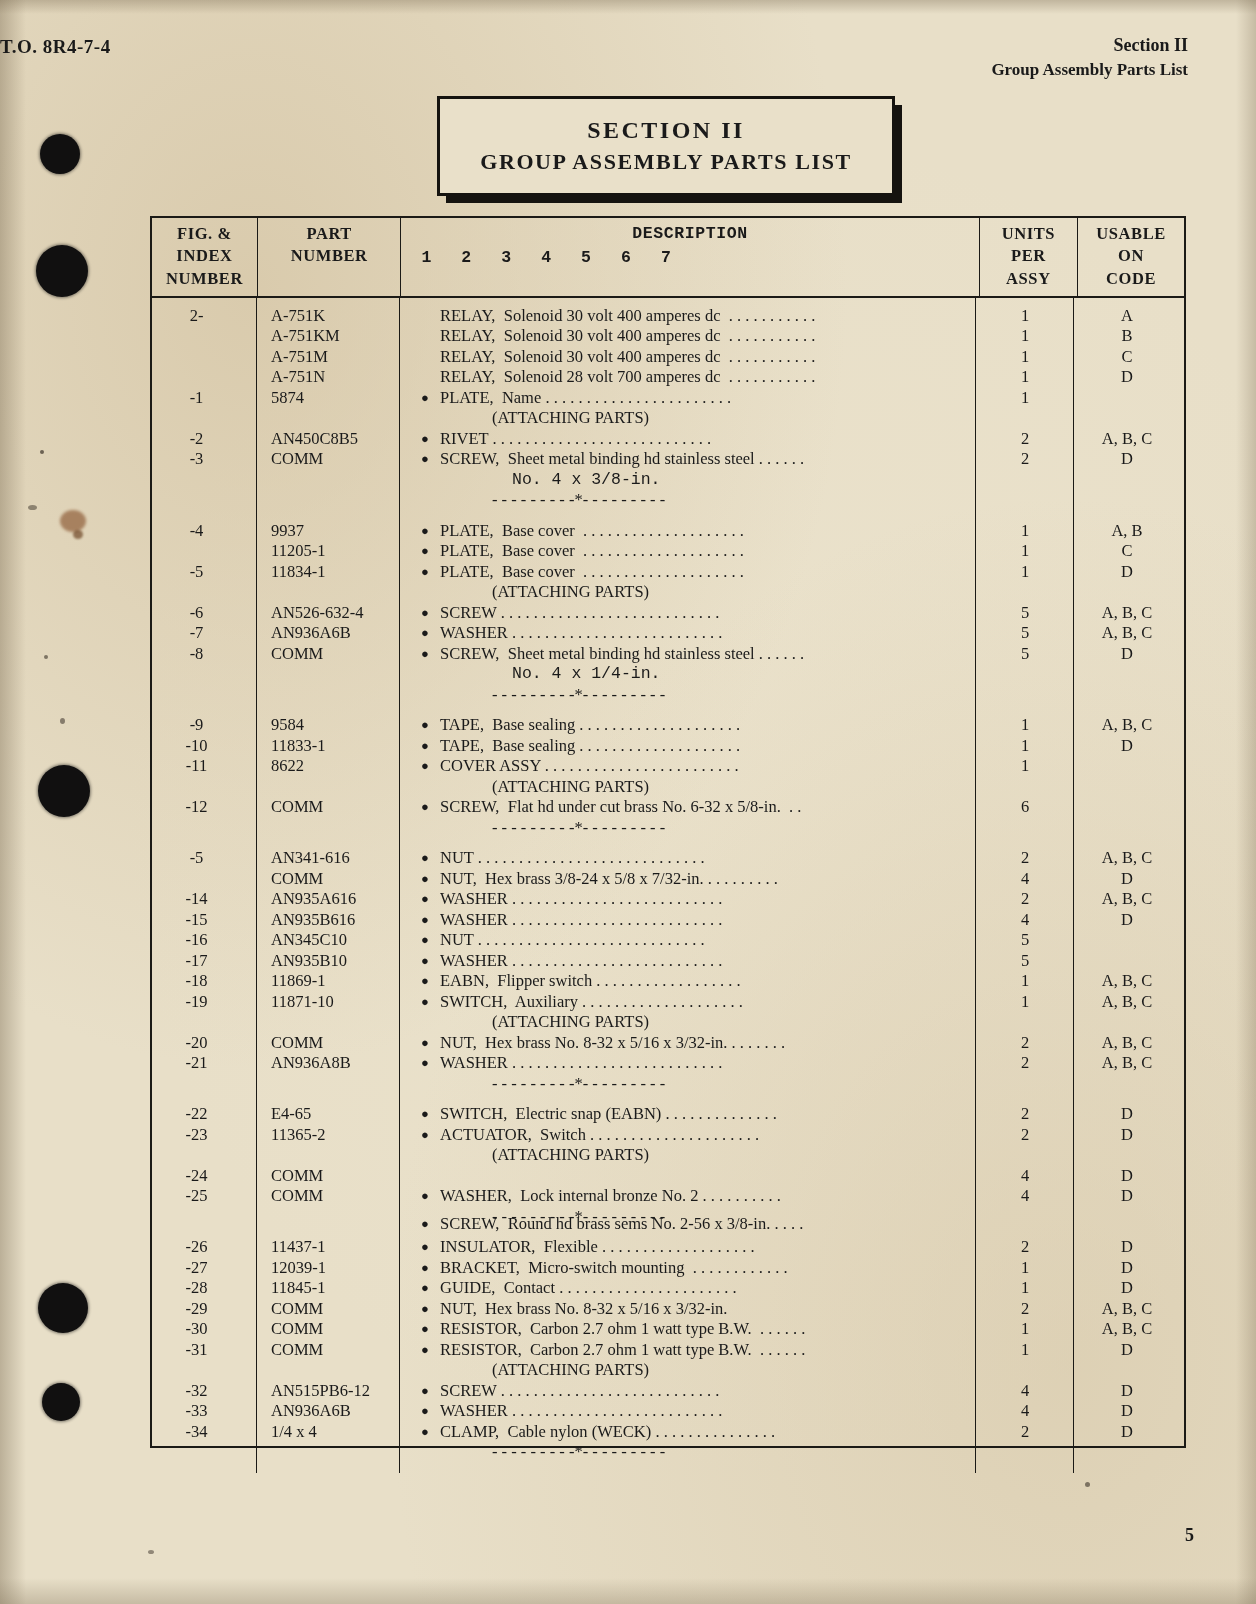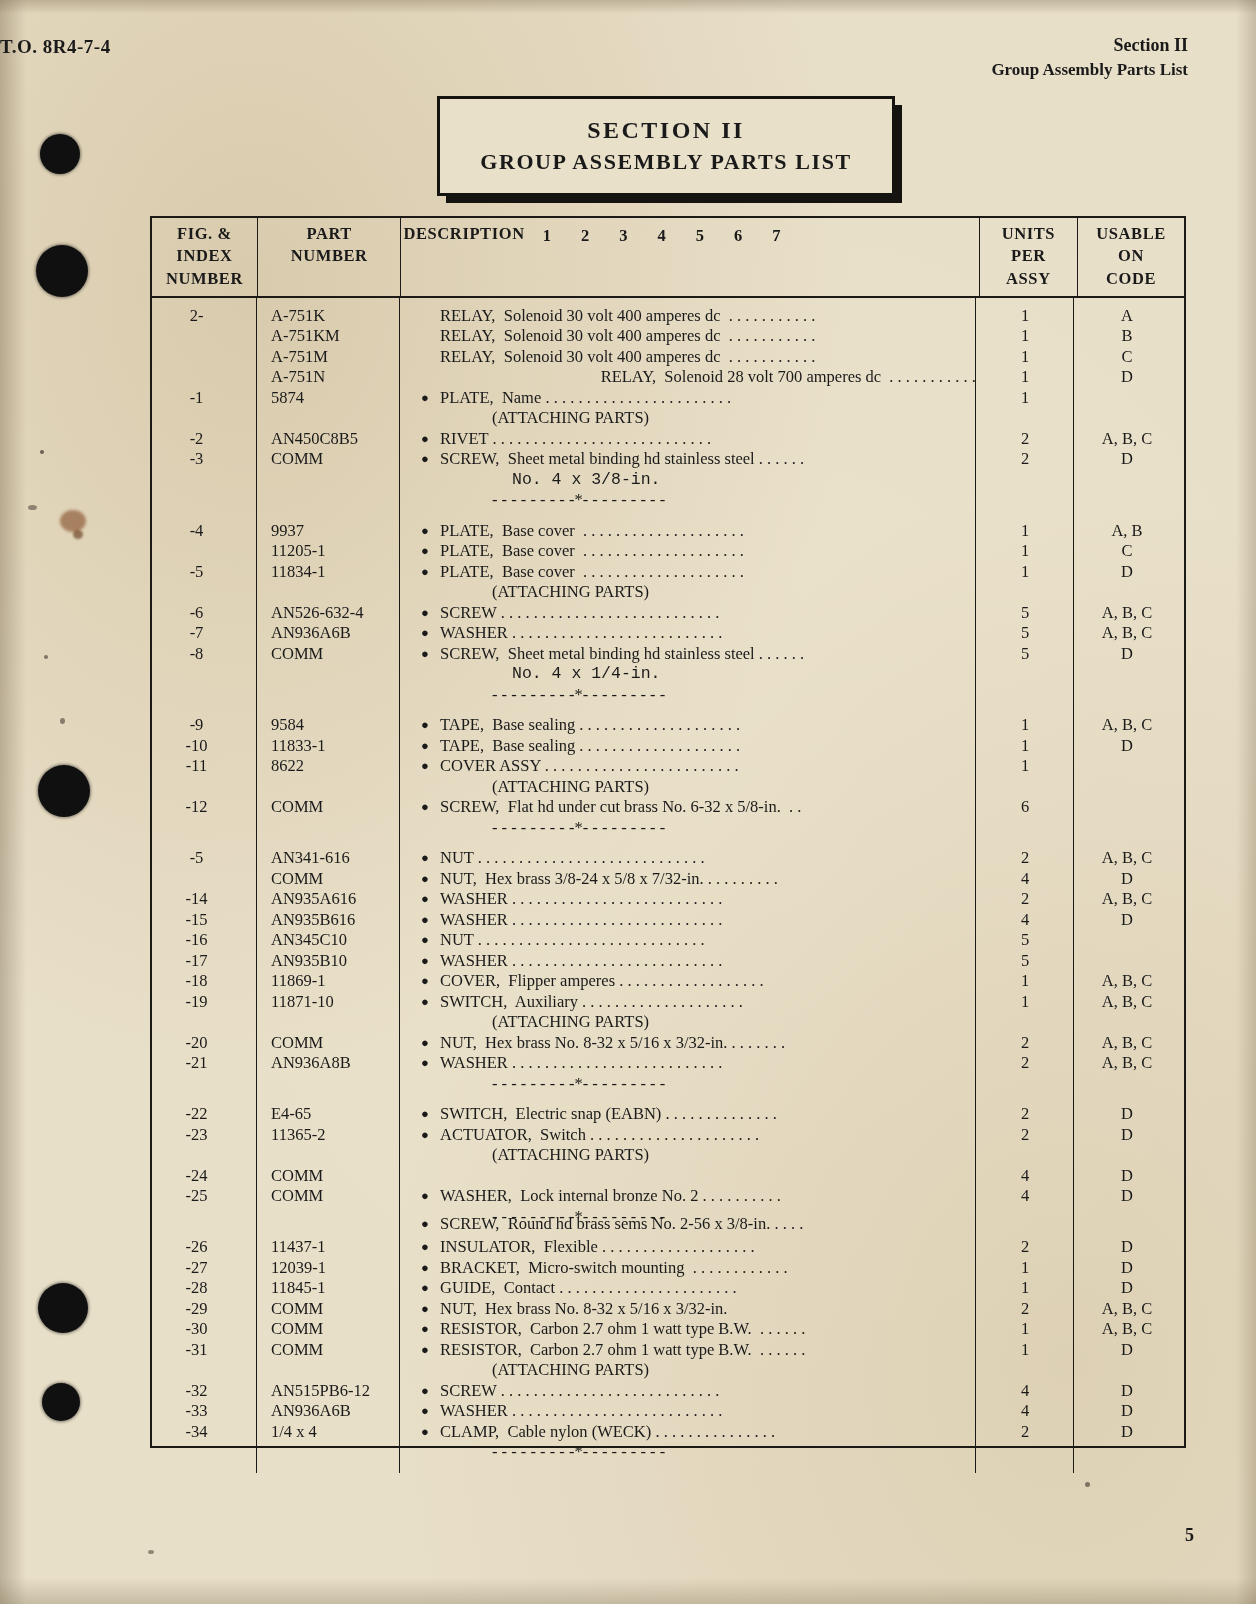--- a/index.html
+++ b/index.html
@@ -150,21 +150,21 @@
   .desc-head-line1 { text-align: center; }
   .desc-head-nums {
     display: flex;
     justify-content: flex-start;
     padding-left: 18px;
     gap: 30px;
     font-weight: bold;
     letter-spacing: 0;
     margin-top: 2px;
   }
-  .desc-head-stack { display: flex; flex-direction: row; }
+  .desc-head-stack { display: flex; flex-direction: column; font-family: Liberation Mono, monospace; }
 
   tbody td {
     border-right: 1.5px solid #1b1a16;
     vertical-align: top;
     padding: 0;
   }
   tbody td:last-child { border-right: none; }
 
   .rows {
     padding-top: 8px;
@@ -320,21 +320,21 @@
                 <div class="row">
                   <div class="cell-fig"></div>
                   <div class="cell-part">A-751M</div>
                   <div class="cell-desc indent-0" style="padding-left: 40px;">RELAY,  Solenoid 30 volt 400 amperes dc  . . . . . . . . . . .</div>
                   <div class="cell-units">1</div>
                   <div class="cell-code">C</div>
                 </div>
                 <div class="row">
                   <div class="cell-fig"></div>
                   <div class="cell-part">A-751N</div>
-                  <div class="cell-desc indent-0" style="padding-left: 40px; text-align: right;">RELAY,  Solenoid 28 volt 700 amperes dc  . . . . . . . . . . .</div>
+                  <div class="cell-desc indent-0" style="padding-left: 40px;">RELAY,  Solenoid 28 volt 700 amperes dc  . . . . . . . . . . .</div>
                   <div class="cell-units">1</div>
                   <div class="cell-code">D</div>
                 </div>
                 <div class="row">
                   <div class="cell-fig">-1</div>
                   <div class="cell-part">5874</div>
                   <div class="cell-desc" style="padding-left: 10px;"><span class="bullet-dot">●</span><span>PLATE,  Name . . . . . . . . . . . . . . . . . . . . . . .</span></div>
                   <div class="cell-units">1</div>
                   <div class="cell-code"></div>
                 </div>
@@ -519,21 +519,21 @@
                 <div class="row">
                   <div class="cell-fig">-17</div>
                   <div class="cell-part">AN935B10</div>
                   <div class="cell-desc" style="padding-left: 10px;"><span class="bullet-dot">●</span><span>WASHER . . . . . . . . . . . . . . . . . . . . . . . . . .</span></div>
                   <div class="cell-units">5</div>
                   <div class="cell-code"></div>
                 </div>
                 <div class="row">
                   <div class="cell-fig">-18</div>
                   <div class="cell-part">11869-1</div>
-                  <div class="cell-desc" style="padding-left: 10px;"><span class="bullet-dot">●</span><span>COVER,  Flipper amperes . . . . . . . . . . . . . . . . . .</span></div>
+                  <div class="cell-desc" style="padding-left: 10px;"><span class="bullet-dot">●</span><span>EABN,  Flipper switch . . . . . . . . . . . . . . . . . .</span></div>
                   <div class="cell-units">1</div>
                   <div class="cell-code">A, B, C</div>
                 </div>
                 <div class="row">
                   <div class="cell-fig">-19</div>
                   <div class="cell-part">11871-10</div>
                   <div class="cell-desc" style="padding-left: 10px;"><span class="bullet-dot">●</span><span>SWITCH,  Auxiliary . . . . . . . . . . . . . . . . . . . .</span></div>
                   <div class="cell-units">1</div>
                   <div class="cell-code">A, B, C</div>
                 </div>

